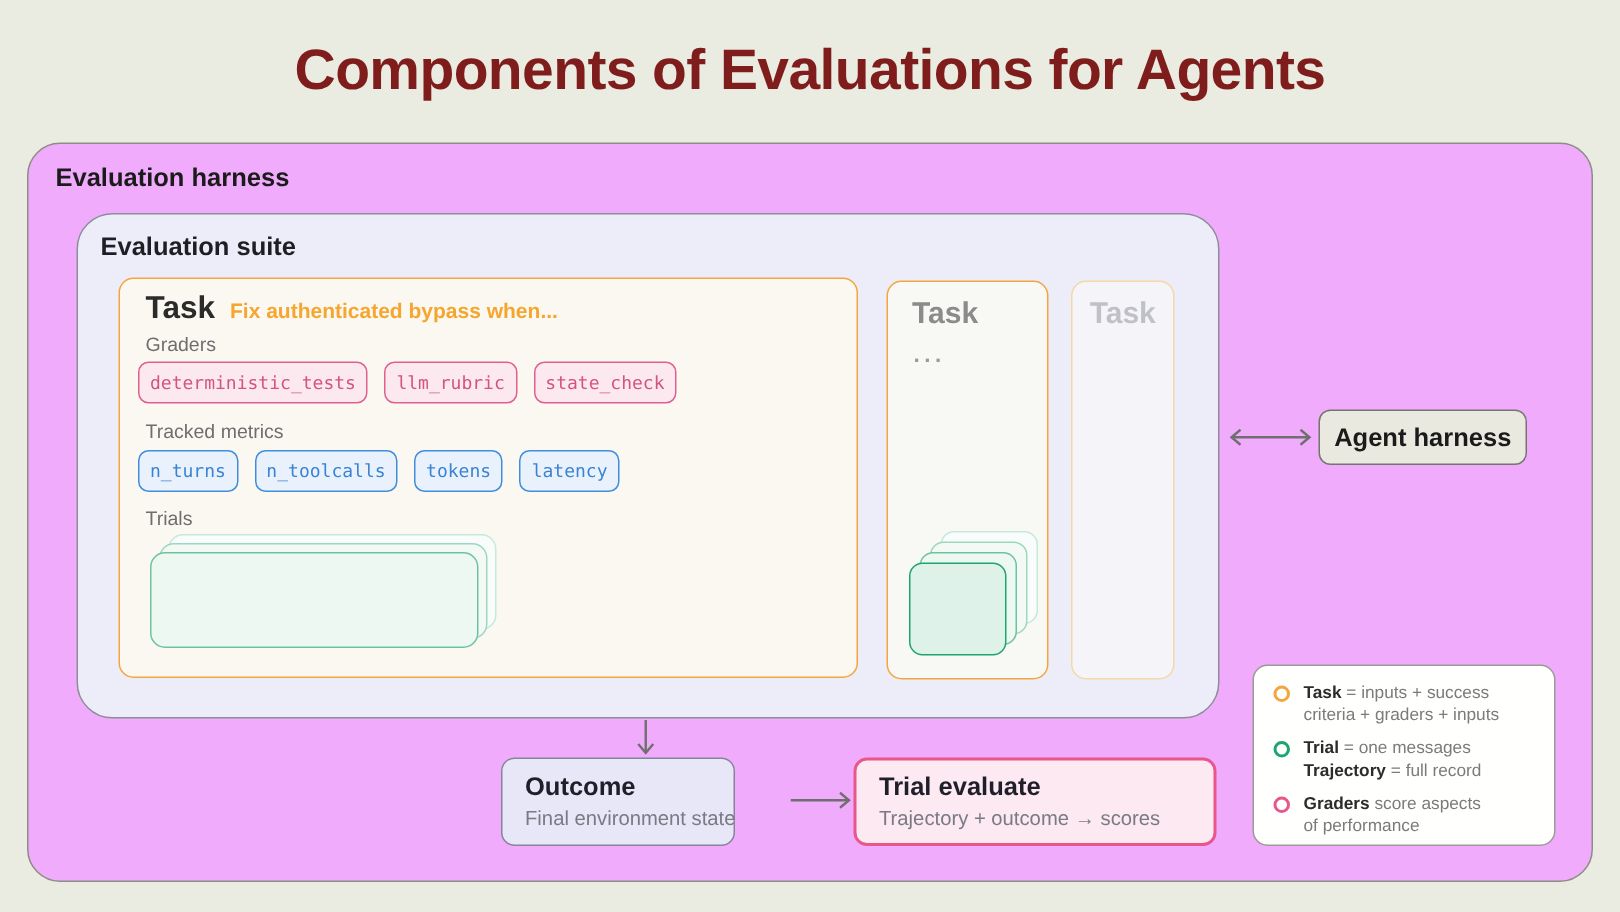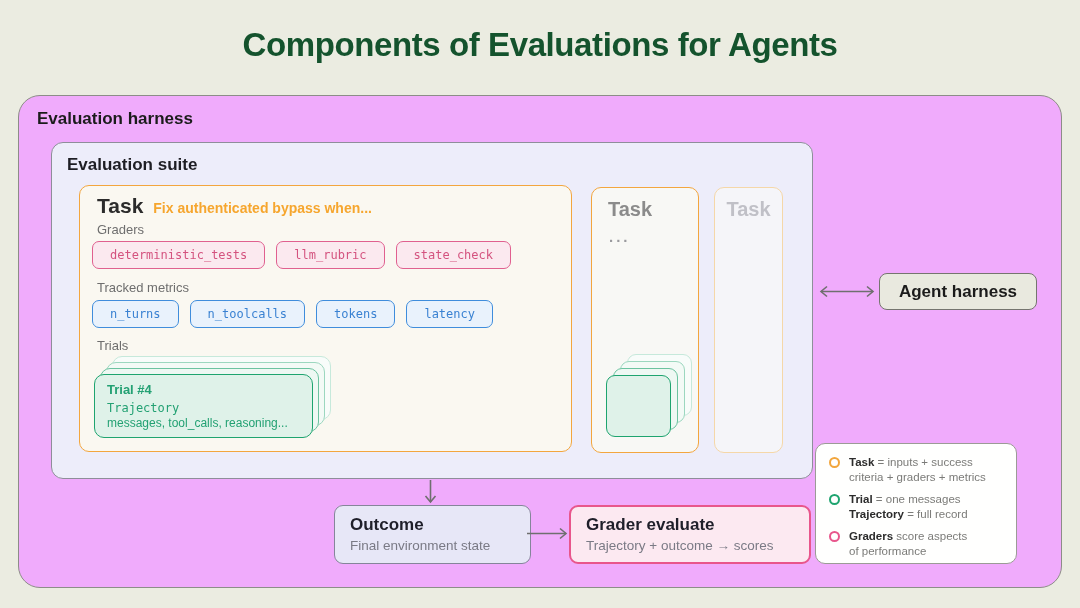--- a/index.html
+++ b/index.html
@@ -6,57 +6,57 @@
   html,body { width:1080px; height:608px; }
   body {
     font-family:"Liberation Sans", sans-serif;
     background:#ebece1;
     position:relative;
     overflow:hidden;
   }
 
   .page-title {
     position:absolute; top:26px; left:0; width:1080px;
-    text-align:center; font-size:33px; font-weight:800;
-    letter-spacing:-0.4px; color:#14532d;
+    text-align:center; font-size:38px; font-weight:800;
+    letter-spacing:-0.4px; color:#7f1d1d;
   }
 
   
   .harness {
     position:absolute; left:18px; top:95px; width:1044px; height:493px;
     background:#f0abfc; border:1.5px solid #8d8d88; border-radius:22px;
   }
   .harness-label {
     position:absolute; left:18px; top:13px;
     font-size:17px; font-weight:bold; color:#1b1b1b;
   }
 
   
   .suite {
     position:absolute; left:32px; top:46px; width:762px; height:337px;
-    background:#ededfa; border:1.5px solid #8e8e9a; border-radius:12px;
+    background:#ededfa; border:1.5px solid #8e8e9a; border-radius:24px;
   }
   .suite-label {
     position:absolute; left:15px; top:12px;
     font-size:17px; font-weight:bold; color:#1e1e24;
   }
 
   
   .task-main {
     position:absolute; left:27px; top:42px; width:493px; height:267px;
     background:#faf8f1; border:1.5px solid #f3a63e; border-radius:10px;
   }
   .task-header { position:absolute; left:17px; top:8px; display:flex; align-items:baseline; gap:10px; white-space:nowrap; }
   .task-title { font-size:21px; font-weight:bold; color:#2b2b2b; }
   .task-subtitle { font-size:14px; font-weight:bold; color:#f6a62e; }
   .sec-label { position:absolute; left:17px; font-size:13px; color:#6e6e6e; }
   .pill-row { position:absolute; left:12px; display:flex; gap:11px; white-space:nowrap; }
   .pill {
     font-family:"DejaVu Sans Mono", monospace; font-size:12px;
-    padding:6px 17px; border-radius:7px; border:1.5px solid; line-height:1.2;
+    padding:6px 7px; border-radius:7px; border:1.5px solid; line-height:1.2;
   }
   .pill.pink { background:#fbe9ef; border-color:#e0608f; color:#d4537f; }
   .pill.blue { background:#e9f2fc; border-color:#3f8ddc; color:#3a82d2; }
 
   
   .trial-stack { position:absolute; left:14px; top:170px; width:250px; height:90px; }
   .trial-layer { position:absolute; width:219px; height:64px; border-radius:10px; border:1.5px solid; }
   .tl3 { left:18px; top:0;  border-color:#c6e9db; background:#f8fcfa; }
   .tl2 { left:12px; top:6px;  border-color:#9cd7bf; background:#f3faf6; }
   .tl1 { left:6px;  top:12px; border-color:#6cc3a0; background:#eef8f3; }
@@ -84,43 +84,43 @@
   .mini-front { position:absolute; left:0; top:21px; width:65px; height:62px; border-radius:9px; border:1.7px solid #1ea46f; background:#dff2e9; }
 
   .task-third {
     position:absolute; left:662px; top:44px; width:69px; height:266px;
     background:#f5f5f9; border:1.5px solid #f5d7a8; border-radius:10px;
   }
   .task-third .task-title3 { position:absolute; left:0; top:10px; width:100%; text-align:center; font-size:20px; font-weight:bold; color:#c0c0c7; }
 
   
   .agent-box {
-    position:absolute; left:860px; top:177px; width:158px; height:37px;
+    position:absolute; left:860px; top:177px; width:139px; height:37px;
     background:#e9e9df; border:1.5px solid #75756f; border-radius:8px;
     display:flex; align-items:center; justify-content:center;
     font-size:17px; font-weight:bold; color:#1b1b1b;
   }
 
   
   .outcome-box {
-    position:absolute; left:315px; top:409px; width:197px; height:59px;
+    position:absolute; left:315px; top:409px; width:156px; height:59px;
     background:#e7e7f7; border:1.5px solid #85859a; border-radius:9px;
     padding:8px 15px;
   }
   .box-title { font-size:17px; font-weight:bold; color:#1f1f2a; line-height:21px; }
   .box-sub { font-size:13.5px; color:#7a7a85; line-height:17px; margin-top:2px; white-space:nowrap; }
   .grader-box {
     position:absolute; left:550px; top:409px; width:242px; height:59px;
     background:#fce9f1; border:2px solid #e8568c; border-radius:9px;
     padding:7px 15px;
   }
 
   
   .legend {
-    position:absolute; left:796px; top:347px; width:202px; height:121px;
+    position:absolute; left:816px; top:347px; width:202px; height:121px;
     background:#fffffe; border:1.3px solid #9b9b96; border-radius:10px;
     padding:11px 12px 8px 13px;
   }
   .legend-item { display:flex; gap:9px; margin-bottom:8px; }
   .legend-ring { width:11px; height:11px; border-radius:50%; border:2.2px solid #999; margin-top:2px; flex:none; background:#fff; }
   .legend-text { font-size:11.5px; line-height:14.5px; color:#7b7b78; }
   .legend-text b { color:#2c2c2c; }
 
   .arrow-svg { position:absolute; }
   .arrow-svg path { stroke:#6f6f6f; stroke-width:1.6; fill:none; }
@@ -156,25 +156,20 @@
         <span class="pill blue">tokens</span>
         <span class="pill blue">latency</span>
       </div>
 
       <div class="sec-label" style="top:152px;">Trials</div>
 
       <div class="trial-stack">
         <div class="trial-layer tl3"></div>
         <div class="trial-layer tl2"></div>
         <div class="trial-layer tl1"></div>
-        <div class="trial-card">
-          <div class="trial-name">Trial #4</div>
-          <div class="trial-traj">Trajectory</div>
-          <div class="trial-detail">messages, tool_calls, reasoning...</div>
-        </div>
       </div>
     </div>
 
     <div class="task-second">
       <div class="task-title2">Task</div>
       <div class="dots">...</div>
       <div class="mini-stack">
         <div class="mini-layer ml3"></div>
         <div class="mini-layer ml2"></div>
         <div class="mini-layer ml1"></div>
@@ -206,30 +201,30 @@
     <div class="box-title">Outcome</div>
     <div class="box-sub">Final environment state</div>
   </div>
 
   <svg class="arrow-svg" style="left:508px; top:430px;" width="42" height="15">
     <path d="M0 7.5 H39"></path>
     <path d="M33 2.5 L39 7.5 L33 12.5"></path>
   </svg>
 
   <div class="grader-box">
-    <div class="box-title">Grader evaluate</div>
+    <div class="box-title">Trial evaluate</div>
     <div class="box-sub">Trajectory + outcome → scores</div>
   </div>
 
   <div class="legend">
     <div class="legend-item">
       <span class="legend-ring" style="border-color: rgb(242, 166, 61);"></span>
       <span class="legend-text">
         <b>Task</b><span> = inputs + success</span><br>
-        <span>criteria + graders + metrics</span>
+        <span>criteria + graders + inputs</span>
       </span>
     </div>
     <div class="legend-item">
       <span class="legend-ring" style="border-color: rgb(30, 164, 111);"></span>
       <span class="legend-text">
         <b>Trial</b><span> = one messages</span><br>
         <b>Trajectory</b><span> = full record</span>
       </span>
     </div>
     <div class="legend-item">

